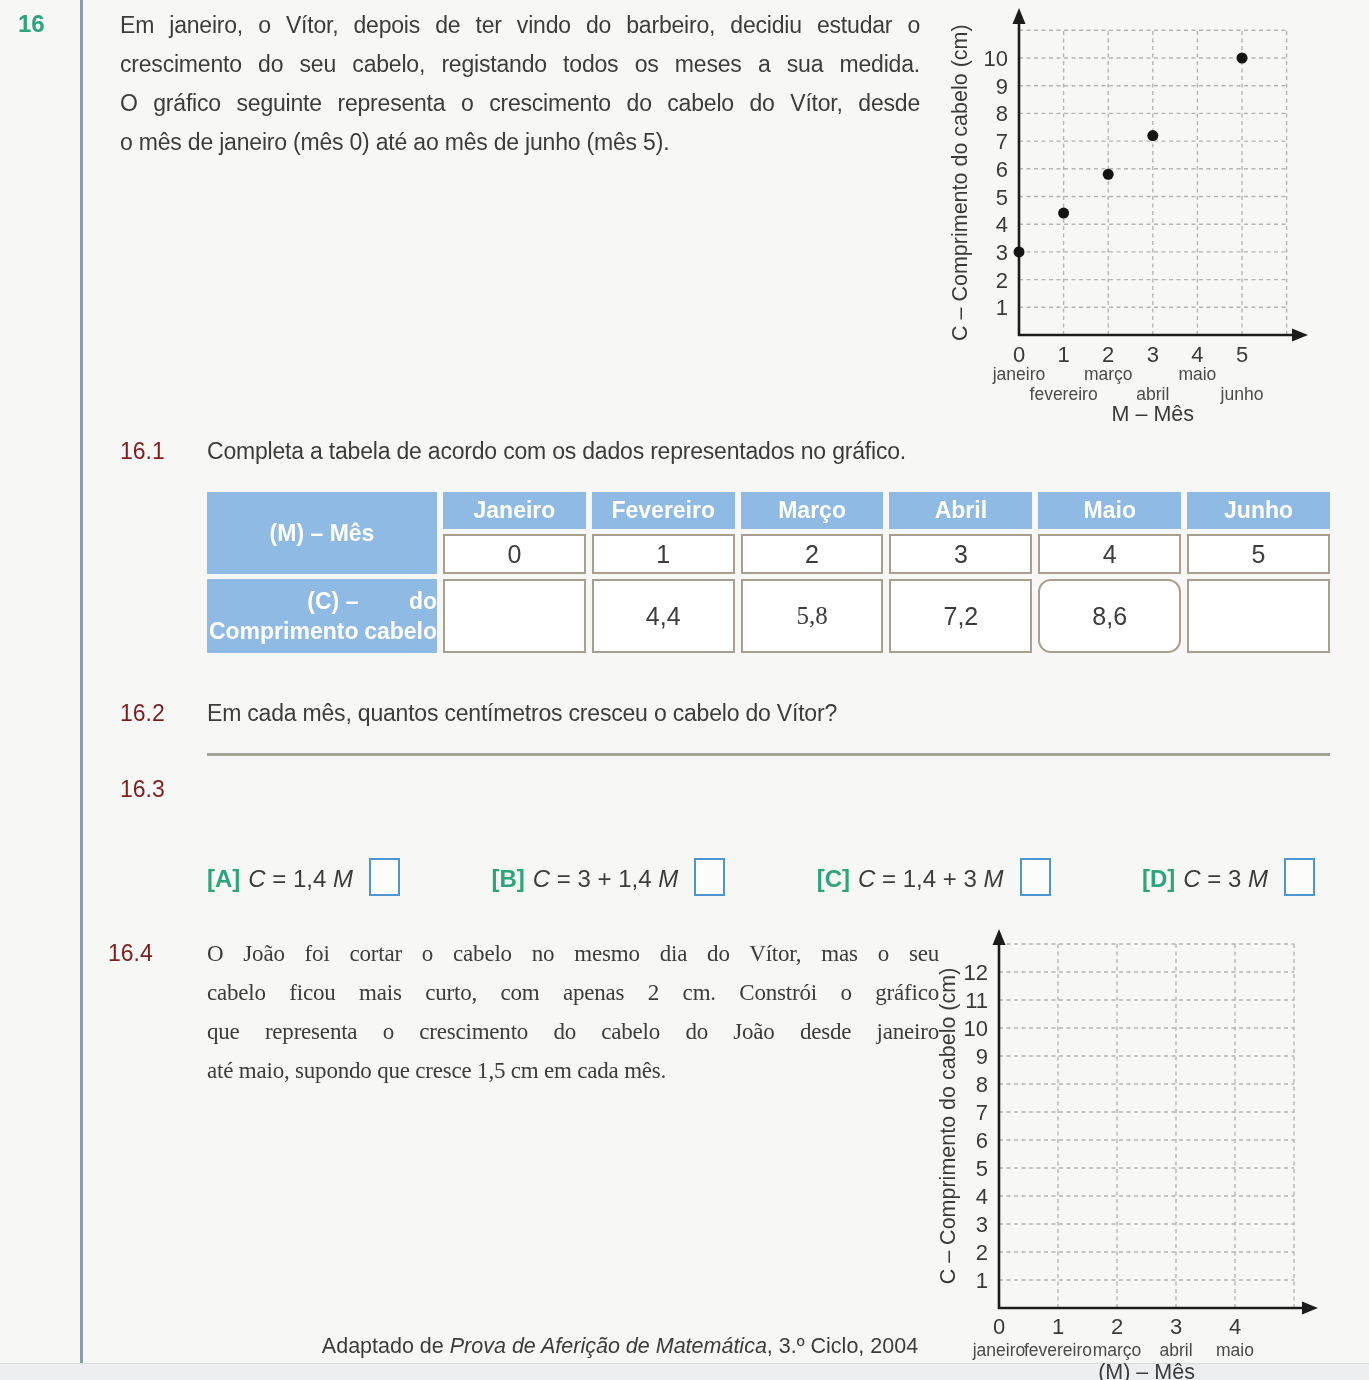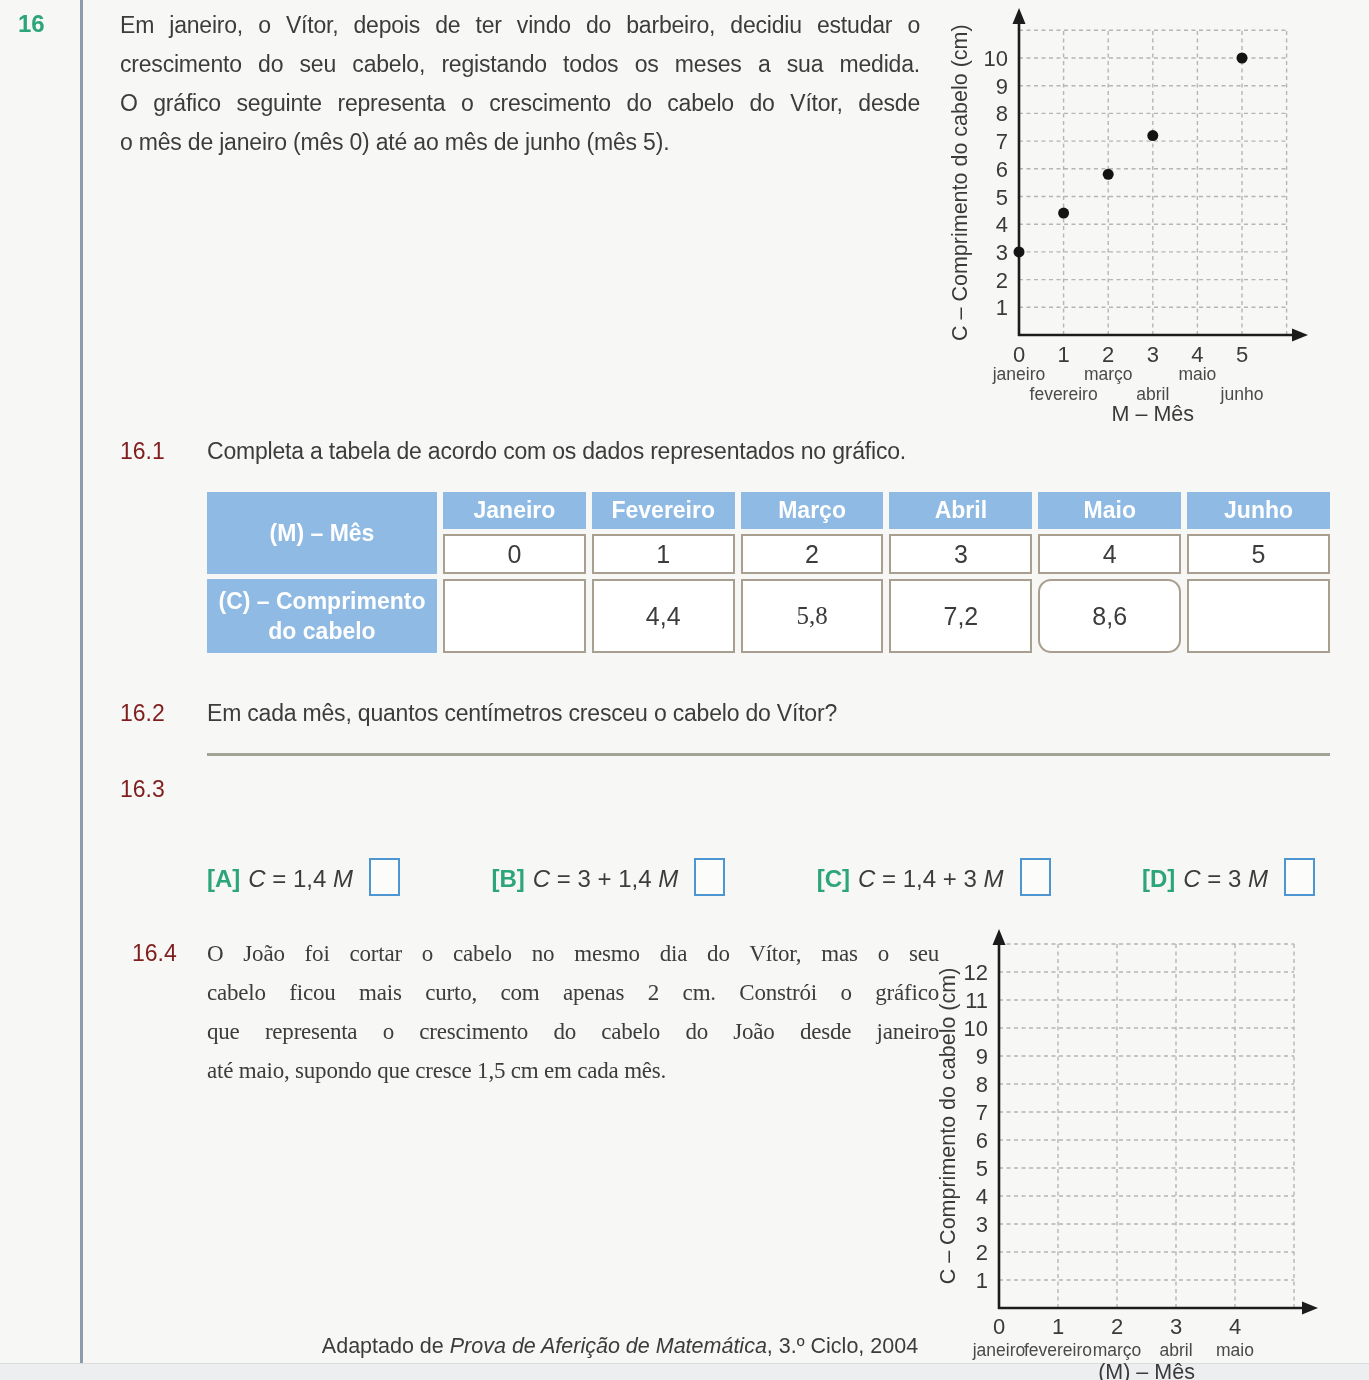--- a/index.html
+++ b/index.html
@@ -28,21 +28,21 @@
 
   .dtable { position:absolute; left:207px; top:492px; width:1123px;
     display:grid; grid-template-columns:230px repeat(6,1fr);
     grid-template-rows:37px 40px 74px; gap:5px 6px; z-index:2; }
   .cell { box-sizing:border-box; }
   .bluecell { background:#8fbae3; color:#ffffff; font-weight:bold; font-size:23px;
     display:flex; align-items:center; justify-content:center; text-align:center; }
   .whitebox { background:#ffffff; border:2px solid #a89f90; font-size:25px; color:#3c3c3c;
     display:flex; align-items:center; justify-content:center; }
   .corner { grid-column:1; grid-row:1 / span 2; }
-  .lenlab { grid-column:1; grid-row:3; flex-direction:column; line-height:30px;text-align:right; }
+  .lenlab { grid-column:1; grid-row:3; flex-direction:row; line-height:30px;text-align:right; }
 
   .ansline { position:absolute; left:207px; top:753px; width:1123px; height:3px; background:#a3a296; z-index:2; }
 
   .options { position:absolute; left:207px; top:858px; width:1108px;
     display:flex; justify-content:space-between; align-items:flex-start; z-index:2; }
   .opt { display:flex; align-items:flex-start; }
   .opt .letter { font-weight:bold; color:#2ba579; font-size:24px; line-height:42px; }
   .opt .formula { font-size:24px; line-height:42px; margin-left:8px; color:#3c3c3c; }
   .opt .formula em { font-style:italic; }
   .checkbox { width:31px; height:38px; box-sizing:border-box; border:2px solid #4e96d2;
@@ -177,21 +177,21 @@
       <span class="formula"><em>C</em><span> = 1,4 + 3 </span><em>M</em></span>
       <span class="checkbox"></span>
     </div>
     <div class="opt">
       <span class="letter">[D]</span>
       <span class="formula"><em>C</em><span> = 3 </span><em>M</em></span>
       <span class="checkbox"></span>
     </div>
   </div>
 
-  <div class="subnum" style="left:132px; top:934px;">16.4</div>
+  <div class="subnum" style="left:108px; top:934px;">16.4</div>
   <div class="textblock" style="left:207px; top:934px; width:732px;font-family:Liberation Serif, serif;">
     <div class="jline">O João foi cortar o cabelo no mesmo dia do Vítor, mas o seu</div>
     <div class="jline">cabelo ficou mais curto, com apenas 2 cm. Constrói o gráfico</div>
     <div class="jline">que representa o crescimento do cabelo do João desde janeiro</div>
     <div>até maio, supondo que cresce 1,5 cm em cada mês.</div>
   </div>
 
   <svg id="chart2" class="chart" style="left:913px; top:928px;" width="440" height="452">
       <line x1="145" y1="380" x2="145" y2="16" class="grid"></line>
       <line x1="204" y1="380" x2="204" y2="16" class="grid"></line>

